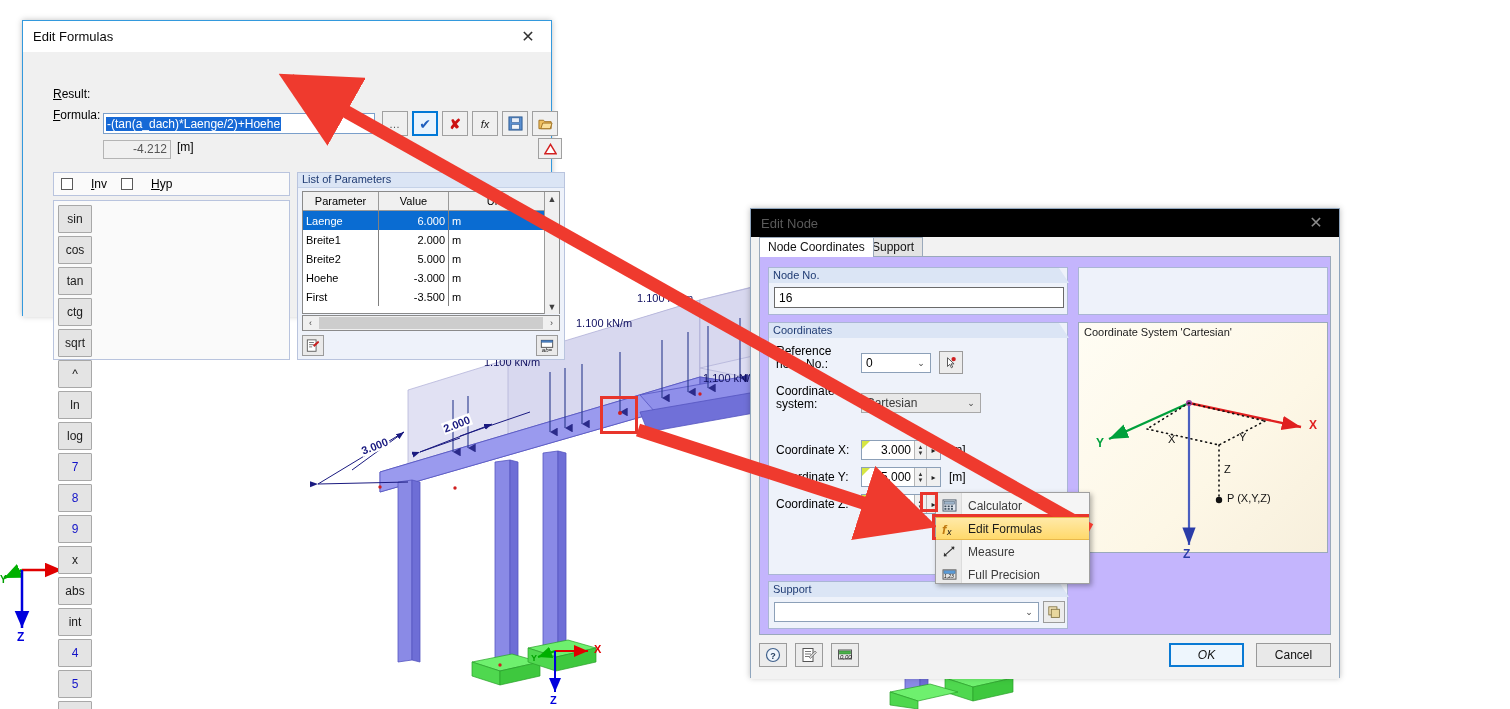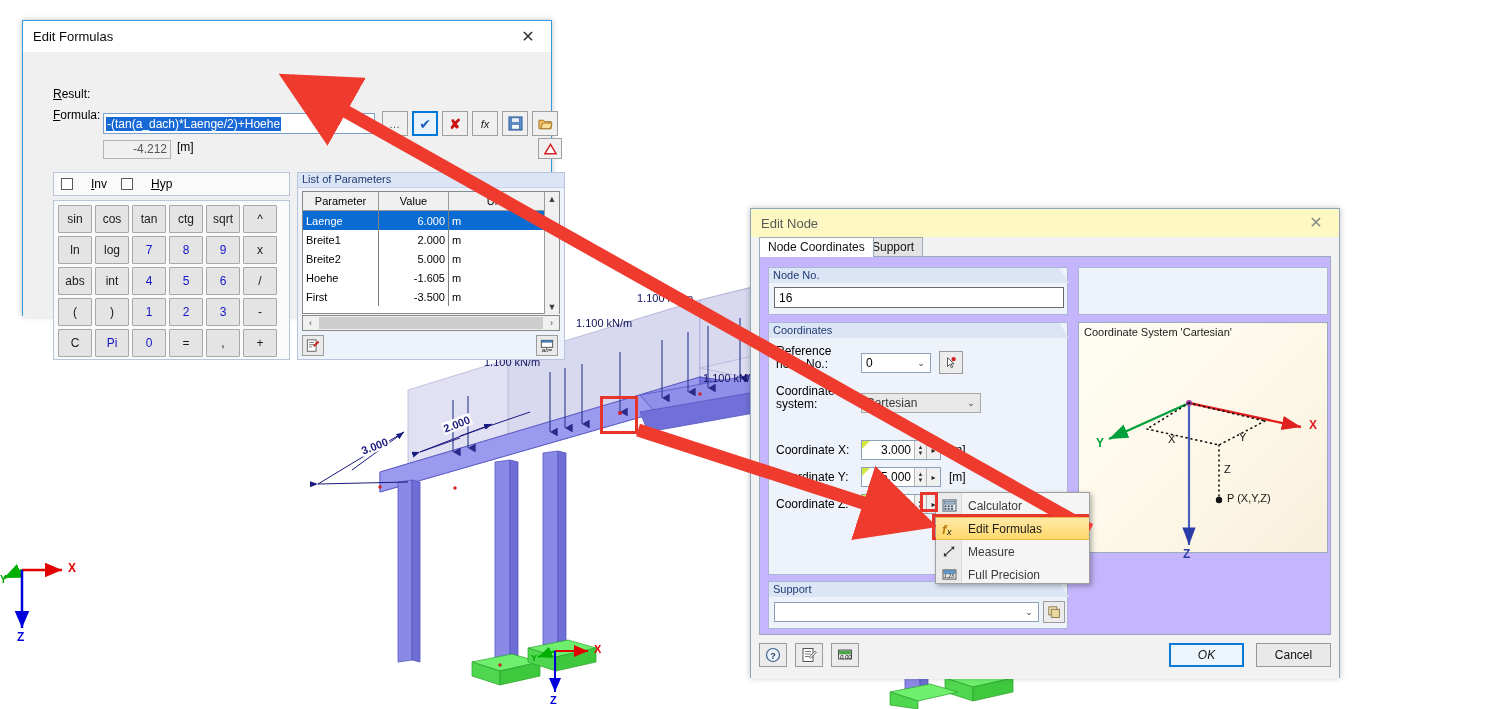--- a/index.html
+++ b/index.html
@@ -80,21 +80,21 @@
   }
   .chk { display:flex; align-items:center; gap:18px; font-size:12px; }
   .chk i {
     width:12px; height:12px; border:1px solid #5a5a5a; background:#fff; display:inline-block;
   }
 
   .keypad {
     position:absolute; left:30px; top:148px; width:237px; height:160px;
     border:1px solid #b9c4de; background:#fafafa; padding:4px 0 0 4px;
   }
-  .kp-row { display:flex; }
+  .kp-row { display:flex;flex-direction:column; }
   .key {
     width:34px; height:28px; margin:0 3px 3px 0;
     border:1px solid #a8a8a8; background:#e4e4e4; border-radius:1px;
     display:flex; align-items:center; justify-content:center;
     font-size:12px; color:#1a1a1a;
   }
   .key.blue { color:#1414c8; }
 
   .params-panel {
     position:absolute; left:274px; top:120px; width:268px; height:188px;
@@ -129,21 +129,21 @@
   .hscroll .ar { width:15px; text-align:center; }
   .hscroll .thumb { flex:1; height:12px; background:#cdcdcd; margin:0 1px; }
   .p-btn {
     position:absolute; width:22px; height:21px; border:1px solid #9b9b9b; background:#eaeaea;
     display:flex; align-items:center; justify-content:center;
   }
 
   
   #editNode { left:750px; top:208px; width:590px; height:470px;
     border:1px solid #8fa5bd; background:#f2f2f2; }
-  #editNode .win-title { background:#fef9c3; color:#5a5a5a; height:28px; }
+  #editNode .win-title { background:#000000; color:#5a5a5a; height:28px; }
   .en-body { position:relative; height:442px; background:#f2f2f2; }
 
   .tabstrip { position:absolute; left:8px; top:0px; right:8px; height:20px; }
   .tab {
     position:absolute; top:0; height:20px; padding:2px 8px 0 8px; font-size:12px;
     border:1px solid #9aa9bb; border-bottom:none; background:#e3e3e3; color:#111;
   }
   .tab.active { background:#ffffff; z-index:3; }
   .tabpage {
     position:absolute; left:8px; top:19px; right:8px; bottom:44px;
@@ -498,21 +498,21 @@
                 <div class="c-value">2.000</div>
                 <div class="c-unit">m</div>
               </div>
               <div class="pg-row">
                 <div class="c-param">Breite2</div>
                 <div class="c-value">5.000</div>
                 <div class="c-unit">m</div>
               </div>
               <div class="pg-row">
                 <div class="c-param">Hoehe</div>
-                <div class="c-value">-1.605</div>
+                <div class="c-value">-3.000</div>
                 <div class="c-unit">m</div>
               </div>
               <div class="pg-row">
                 <div class="c-param">First</div>
                 <div class="c-value">-3.500</div>
                 <div class="c-unit">m</div>
               </div>
             </div>
           <div class="vscroll">
             <span>▲</span>

